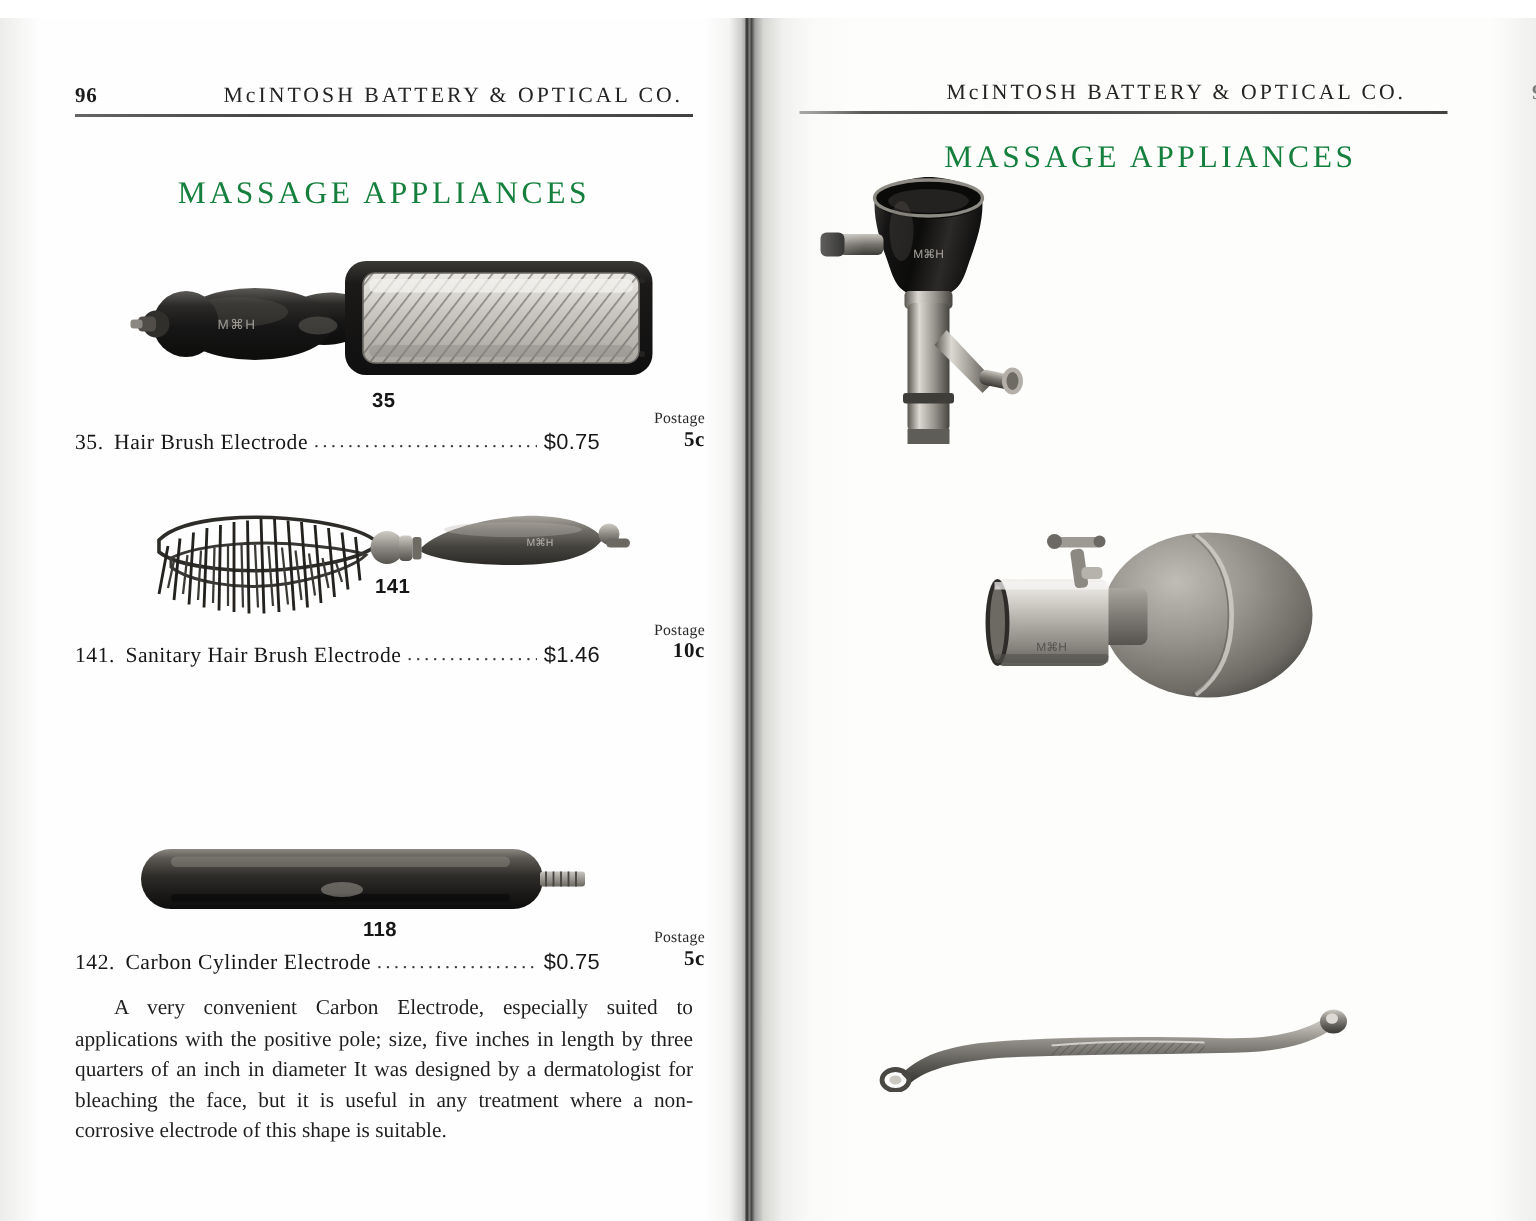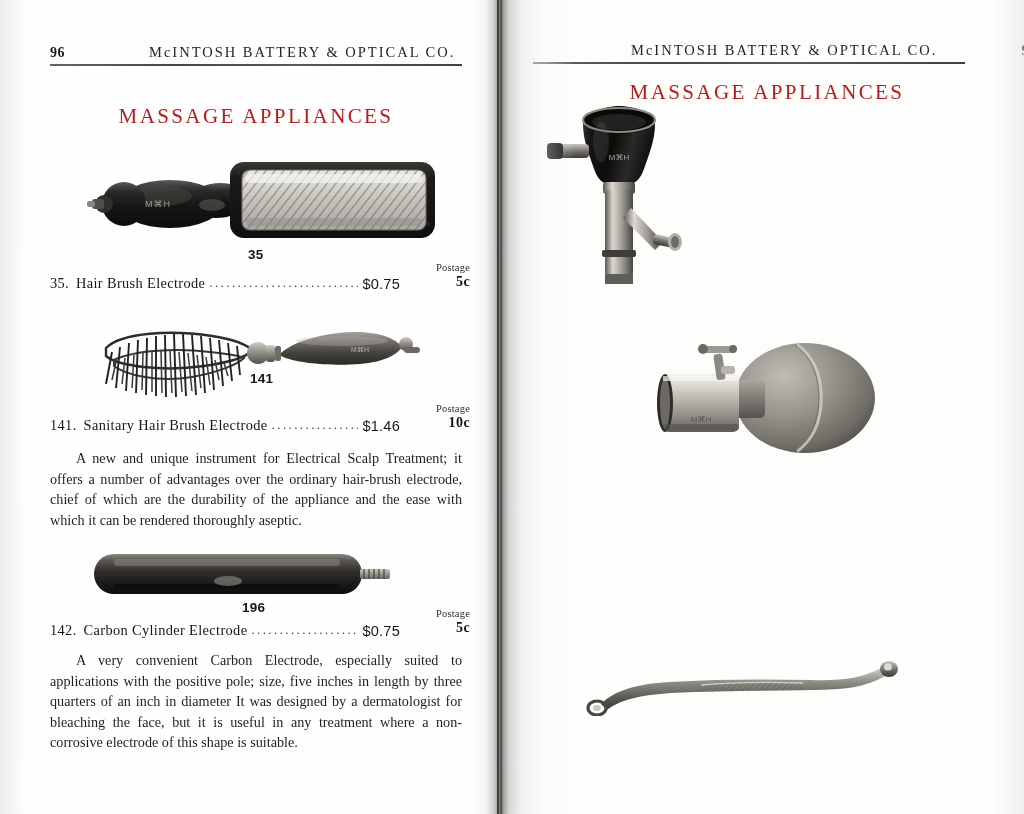--- a/index.html
+++ b/index.html
@@ -7,20 +7,21 @@
   body{
     width:1024px;height:814px;overflow:hidden;
     background:#ffffff;
     font-family:"Liberation Serif", serif;
     color:#151515;
     position:relative;
   }
   .scan{
     position:absolute;inset:0;
     background:#fdfdfb;
+    margin-top:12px;
   }
   
   .page{position:absolute;top:0;height:814px;}
   .page-left{left:0;width:497px;background:#fefefe;}
   .page-right{left:497px;width:527px;background:#fdfdfc;}
 
   
   .gutter{
     position:absolute;top:0;left:470px;width:115px;height:814px;
     background:linear-gradient(to right,
@@ -61,37 +62,37 @@
   }
   .rule{
     position:absolute;height:2px;
     background:linear-gradient(to right,#4a4a48,#262626 30%,#3c3c3a 60%,#202020);
     opacity:.85;
   }
 
   
   .section-title{
     position:absolute;text-align:center;
-    font-size:21px;letter-spacing:2.4px;color:#b91c1c;
+    font-size:21px;letter-spacing:2.4px;color:#15803d;
     font-family:"Liberation Serif", serif;
   }
 
   
   .para{
     position:absolute;
     font-size:14.2px;line-height:20.6px;
     text-align:justify;
     color:#1e1e1e;
     text-indent:26px;
     font-family:"Liberation Serif", serif;
   }
 
   
   .priceline{
-    position:absolute;display:flex;align-items:center;
+    position:absolute;display:flex;align-items:flex-start;
     font-size:14.4px;color:#171717;white-space:nowrap;
   }
   .priceline .pl-name{letter-spacing:.35px;}
   .priceline .pl-leader{
     flex:1 1 auto;margin:0 4px 0 4px;
     overflow:hidden;white-space:nowrap;
     color:#3a3a3a;letter-spacing:2.4px;font-size:13px;
     position:relative;top:-1px;
   }
   .priceline .pl-price{
@@ -265,21 +266,20 @@
       <span class="pg-label">Postage</span>
       <span class="pg-amt">10c</span>
     </div>
     <div class="priceline" style="left:50px;top:417px;width:350px;">
       <span class="pl-name">141.</span>
       <span class="pl-name" style="margin-left:7px;">Sanitary Hair Brush Electrode</span>
       <span class="pl-leader">..................</span>
       <span class="pl-price">$1.46</span>
     </div>
 
-    <div class="para" style="left:50px;top:448px;width:412px;">A new and unique instrument for Electrical Scalp Treatment; it offers a number of advantages over the ordinary hair-brush electrode, chief of which are the durability of the appliance and the ease with which it can be rendered thoroughly aseptic.</div>
 
     <div class="illus" style="left:88px;top:548px;">
       <svg width="310" height="52" viewBox="0 0 310 52">
         <defs>
           <linearGradient id="l142" x1="0" y1="0" x2="0" y2="1">
             <stop offset="0" stop-color="#8b8882"></stop>
             <stop offset="0.16" stop-color="#5b5853"></stop>
             <stop offset="0.45" stop-color="#2e2c29"></stop>
             <stop offset="0.78" stop-color="#191817"></stop>
             <stop offset="1" stop-color="#0e0d0d"></stop>
@@ -297,21 +297,21 @@
         <rect x="272" y="21" width="30" height="10" rx="2" fill="url(#l142s)"></rect>
         <g stroke="#45433f" stroke-width="1.2">
           <line x1="276" y1="21" x2="276" y2="31"></line>
             <line x1="281" y1="21" x2="281" y2="31"></line>
           <line x1="286" y1="21" x2="286" y2="31"></line>
             <line x1="291" y1="21" x2="291" y2="31"></line>
           <line x1="296" y1="21" x2="296" y2="31"></line>
         </g>
       </svg>
     </div>
-    <div class="fig-num" style="left:242px;top:600px;">196</div>
+    <div class="fig-num" style="left:242px;top:600px;">118</div>
 
     <div class="postage-box" style="left:410px;top:608px;">
       <span class="pg-label">Postage</span>
       <span class="pg-amt">5c</span>
     </div>
     <div class="priceline" style="left:50px;top:622px;width:350px;">
       <span class="pl-name">142.</span>
       <span class="pl-name" style="margin-left:7px;">Carbon Cylinder Electrode</span>
       <span class="pl-leader">......................</span>
       <span class="pl-price">$0.75</span>

